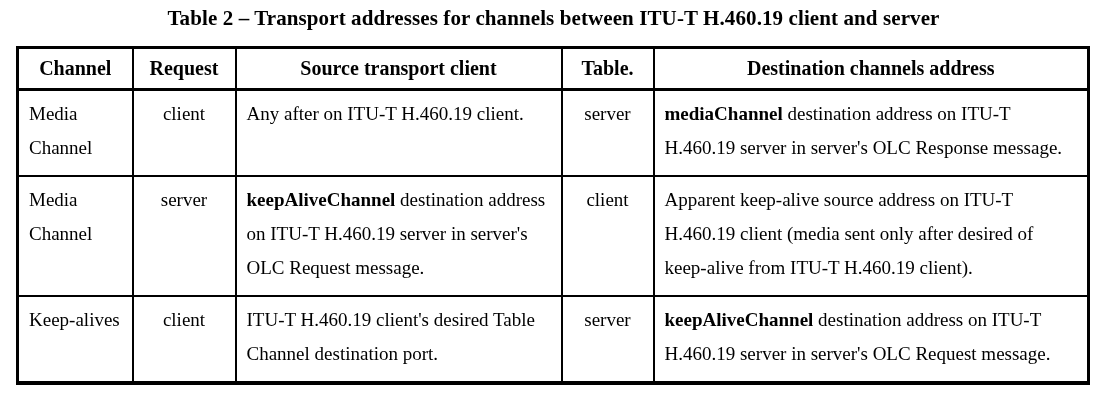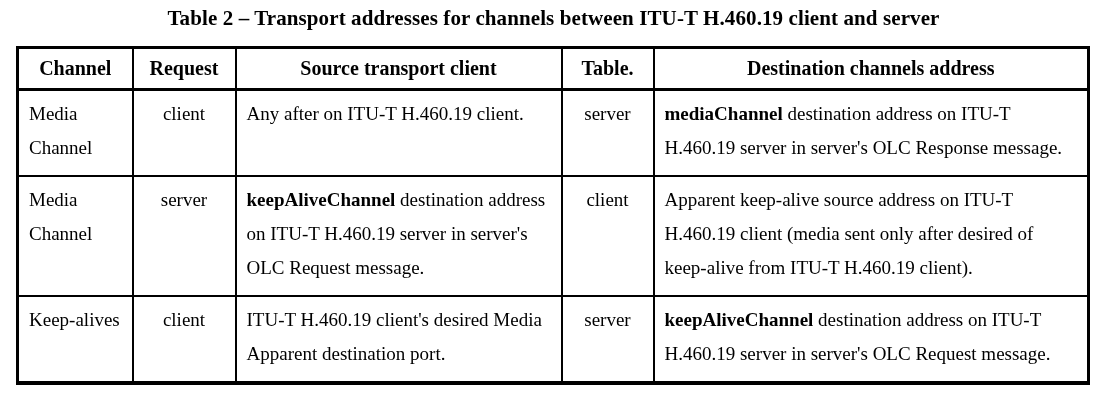--- a/index.html
+++ b/index.html
@@ -129,21 +129,21 @@
           <td class="col-channel">Media Channel</td>
           <td class="col-source">server</td>
           <td class="col-srcaddr"><span class="bold-term">keepAliveChannel</span><span> destination address on ITU-T H.460.19 server in server's OLC Request message.</span></td>
           <td class="col-dest">client</td>
           <td class="col-dstaddr"><span class="bold-term"></span><span>Apparent keep-alive source address on ITU-T H.460.19 client (media sent only after desired of keep-alive from ITU-T H.460.19 client).</span></td>
         </tr>
 
         <tr>
           <td class="col-channel">Keep-alives</td>
           <td class="col-source">client</td>
-          <td class="col-srcaddr"><span class="bold-term"></span><span>ITU-T H.460.19 client's desired Media Apparent destination port.</span></td>
+          <td class="col-srcaddr"><span class="bold-term"></span><span>ITU-T H.460.19 client's desired Table Channel destination port.</span></td>
           <td class="col-dest">server</td>
           <td class="col-dstaddr"><span class="bold-term">keepAliveChannel</span><span> destination address on ITU-T H.460.19 server in server's OLC Request message.</span></td>
         </tr>
 
       </tbody>
     </table>
   </div>
 
 </div>
 

